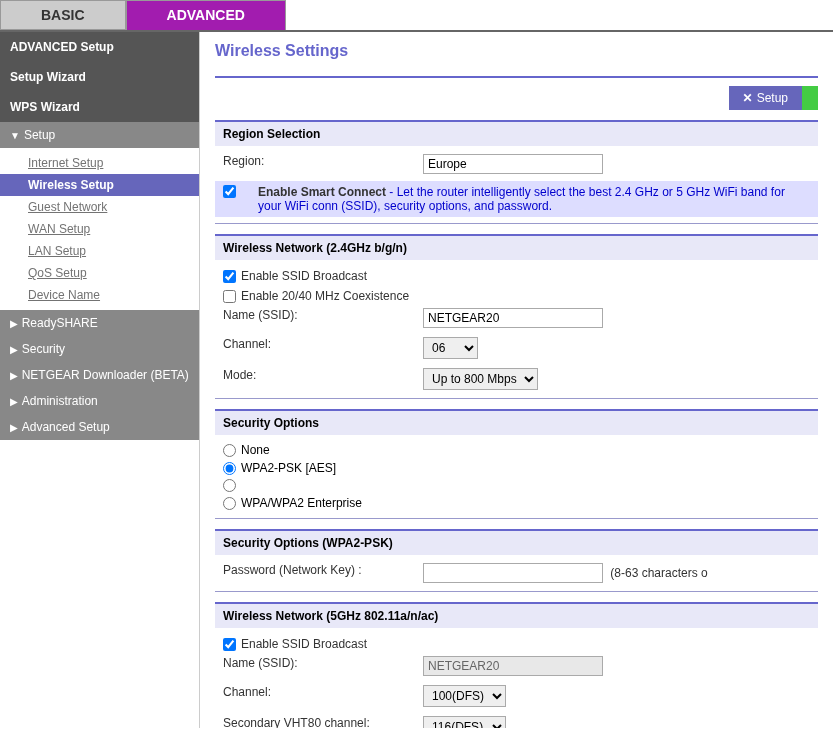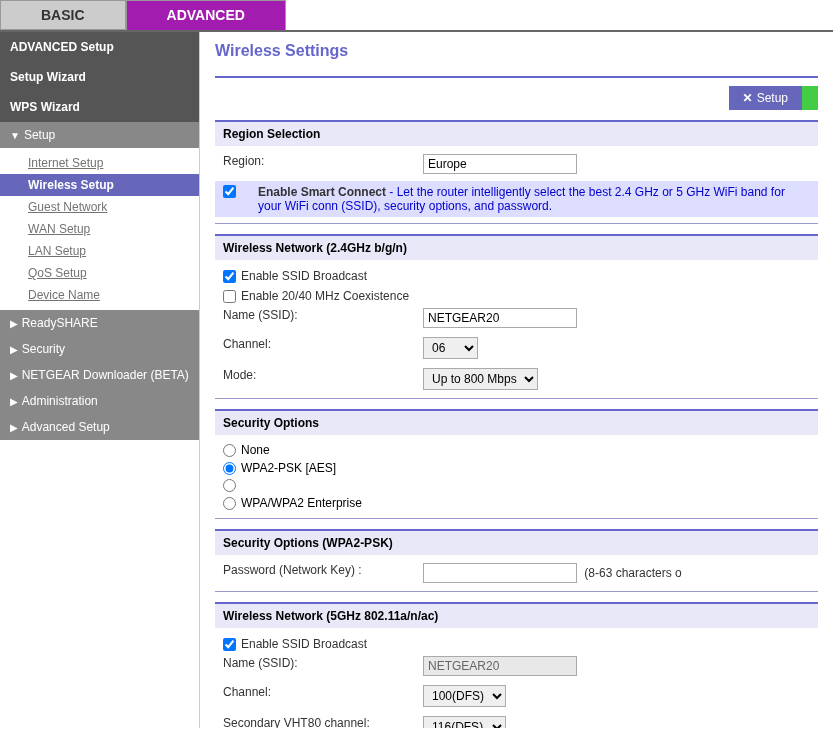--- a/index.html
+++ b/index.html
@@ -140,21 +140,21 @@
     }
     .form-value {
       flex: 1;
     }
     input[type="text"], select {
       font-size: 12px;
       padding: 2px 4px;
       border: 1px solid #aaa;
     }
     input[type="text"] {
-      width: 154px;
+      width: 180px;
     }
     .region-input {
       width: 200px;
     }
     .password-input {
       width: 200px;
     }
 
     .checkbox-row {
       display: flex;

